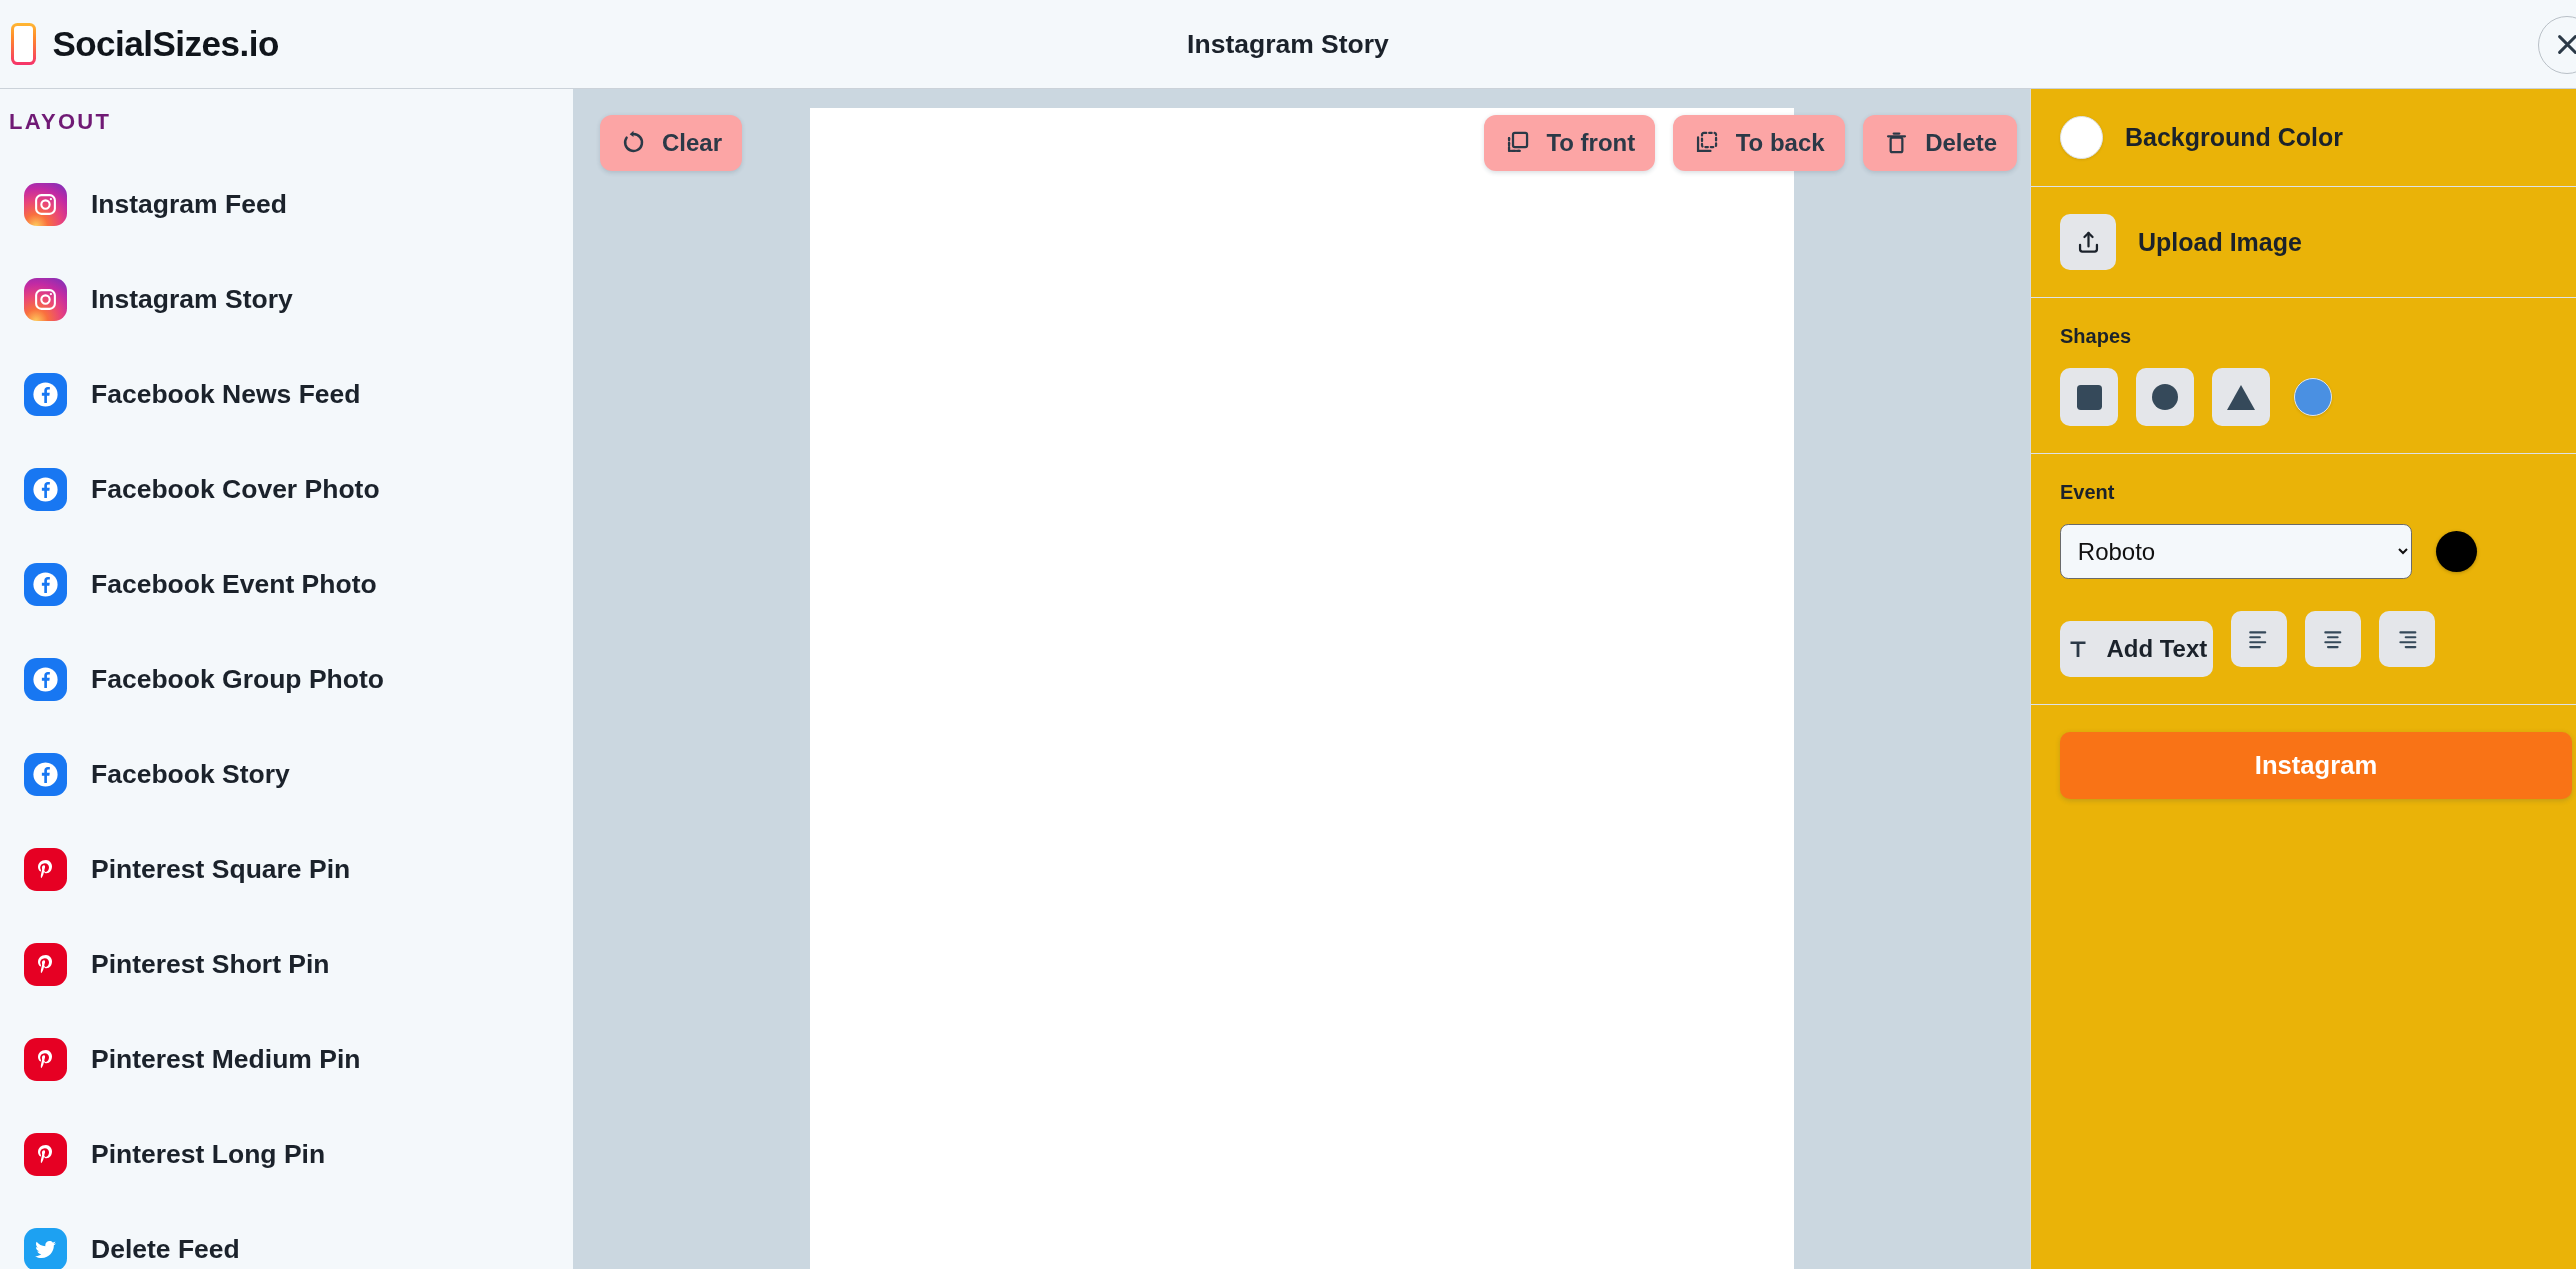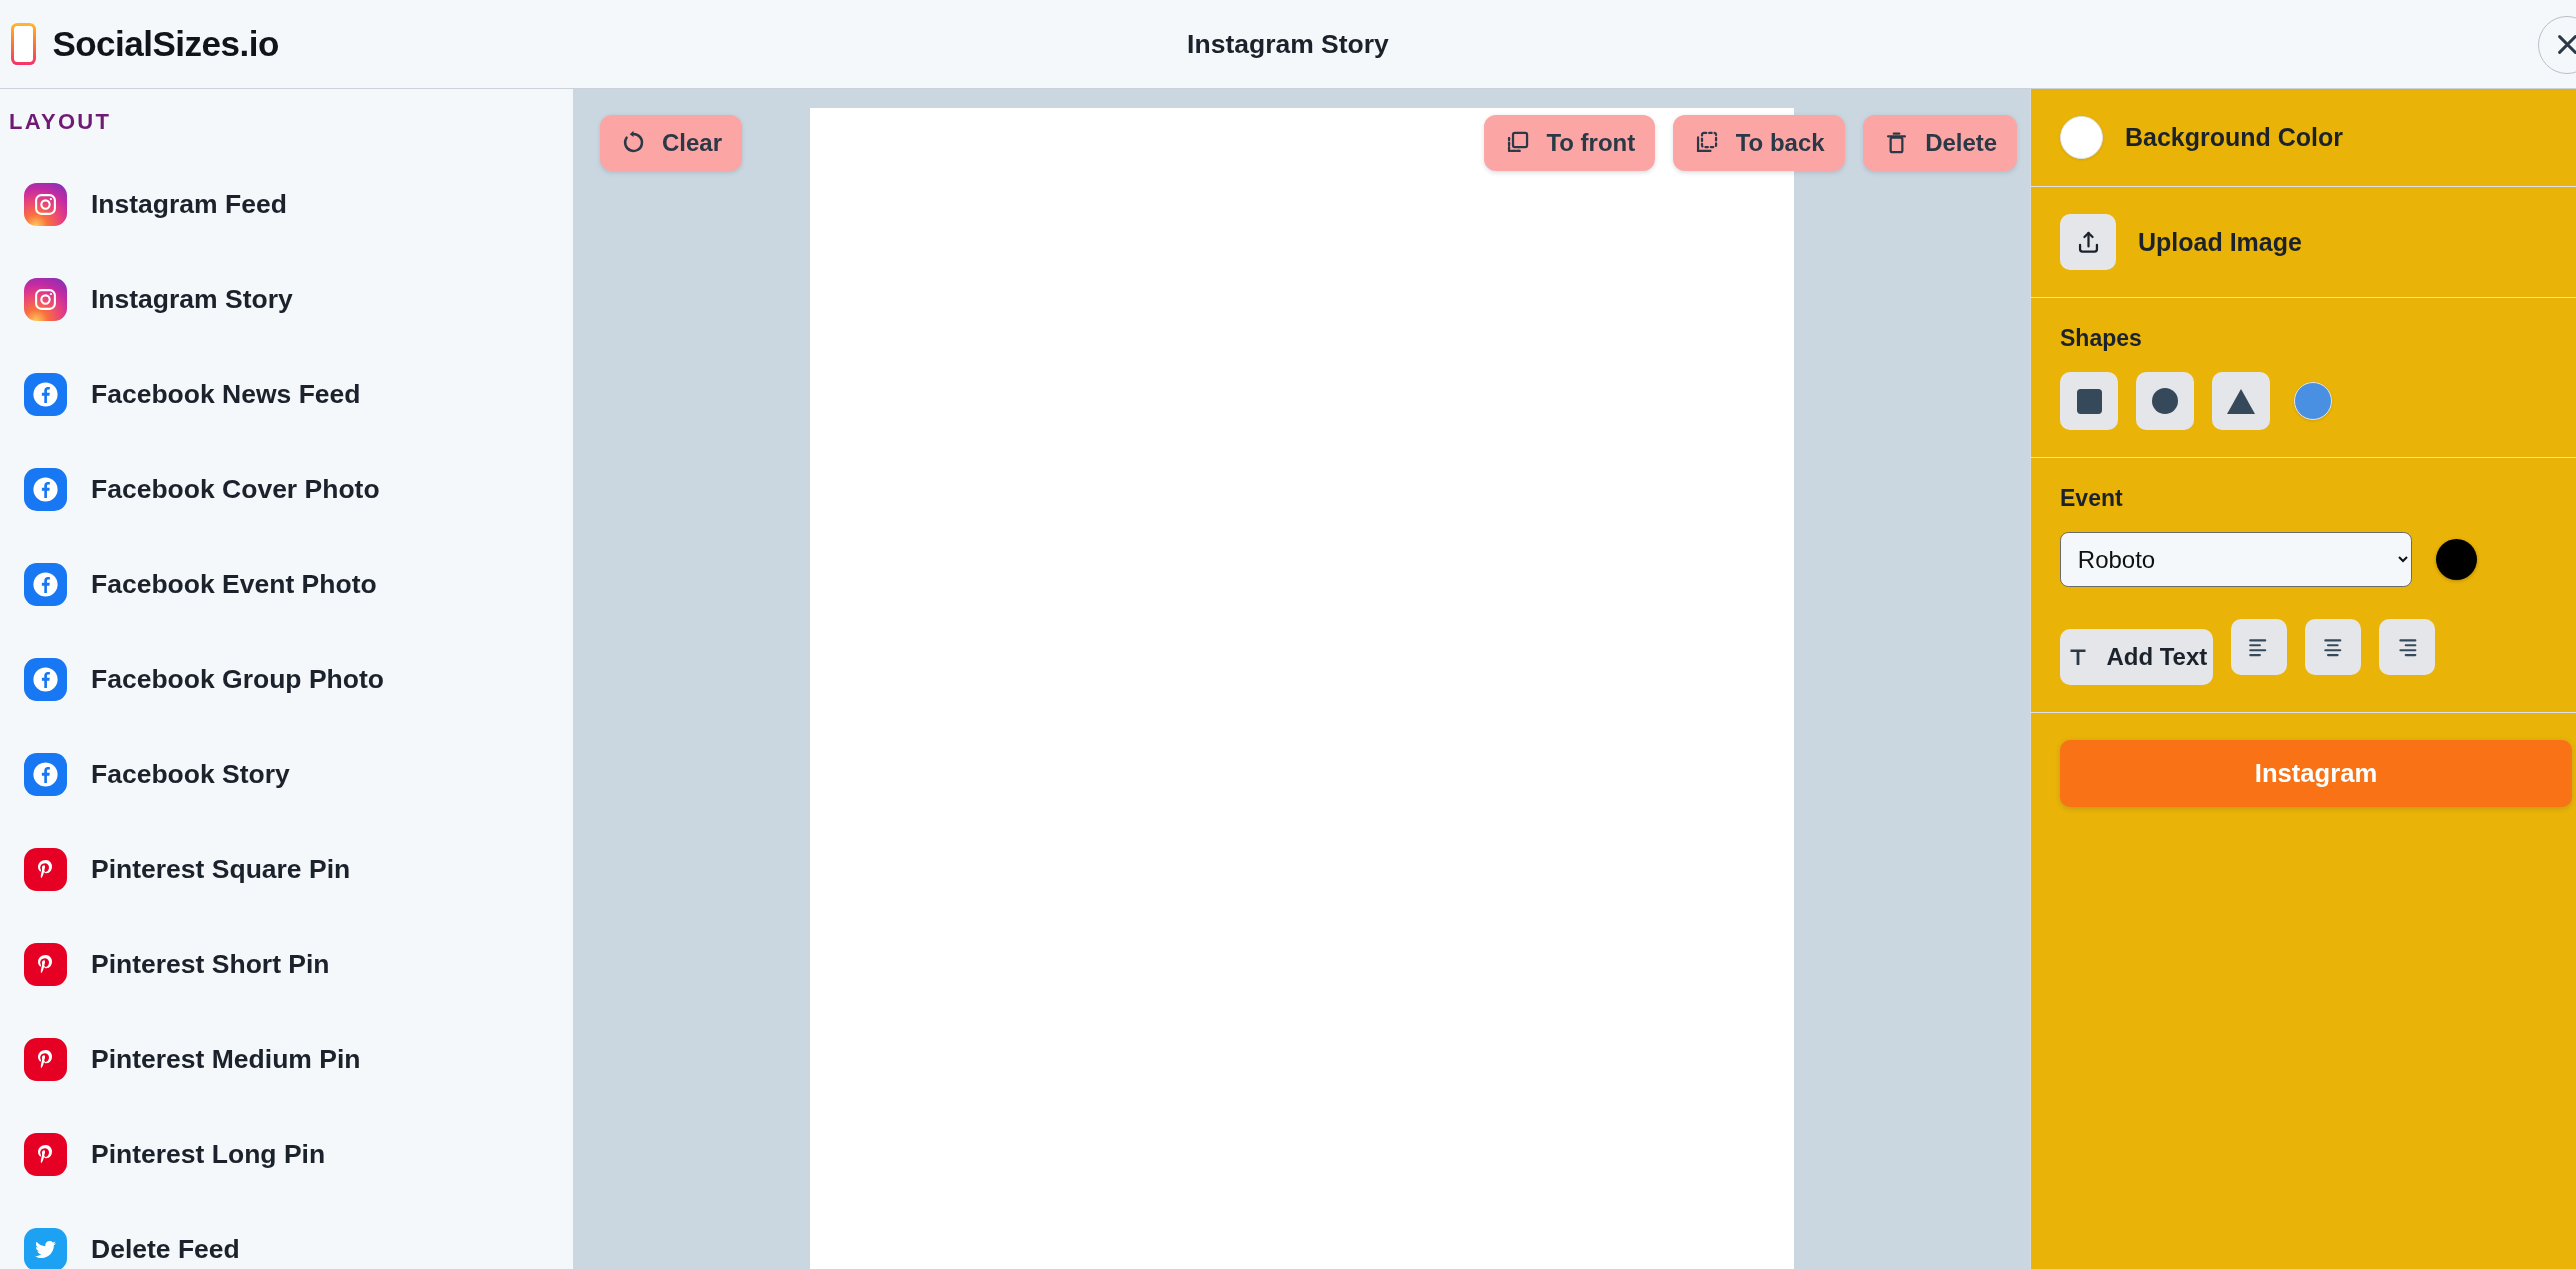--- a/index.html
+++ b/index.html
@@ -104,21 +104,21 @@
     width: 43px; height: 43px; border-radius: 50%;
     border: 1.8px solid #DEE3E8; flex: 0 0 43px;
     box-shadow: 0 0.9px 2.7px rgba(0,0,0,0.10);
     cursor: pointer;
   }
   .row-label { font-size: 25px; font-weight: bold; color: #1B222B; }
   .icon-tile {
     width: 56px; height: 56px; border-radius: 10px; background: #E4E6EA;
     display: flex; align-items: center; justify-content: center; cursor: pointer; flex: 0 0 56px;
   }
-  .section-title { font-size: 23px; font-weight: bold; color: #1B222B; margin-bottom: 20px; }
+  .section-title { font-size: 20px; font-weight: bold; color: #1B222B; margin-bottom: 20px; }
   .shape-row { display: flex; align-items: center; gap: 18px; }
   .shape-tile {
     width: 58px; height: 58px; border-radius: 10px; background: #E4E6EA;
     display: flex; align-items: center; justify-content: center; cursor: pointer; flex: 0 0 58px;
   }
   .shape-sq { width: 25px; height: 25px; background: #35495A; border-radius: 3.7px; }
   .shape-ci { width: 26.5px; height: 26.5px; background: #35495A; border-radius: 50%; }
   .shape-tr { width: 0; height: 0; border-left: 14.6px solid transparent; border-right: 14.6px solid transparent; border-bottom: 25.6px solid #35495A; }
   .color-dot-blue { width: 38px; height: 38px; border-radius: 50%; background: #4A90E2;
                     border: 1.8px solid #E2E6EA; cursor: pointer; margin-left: 5.5px;

